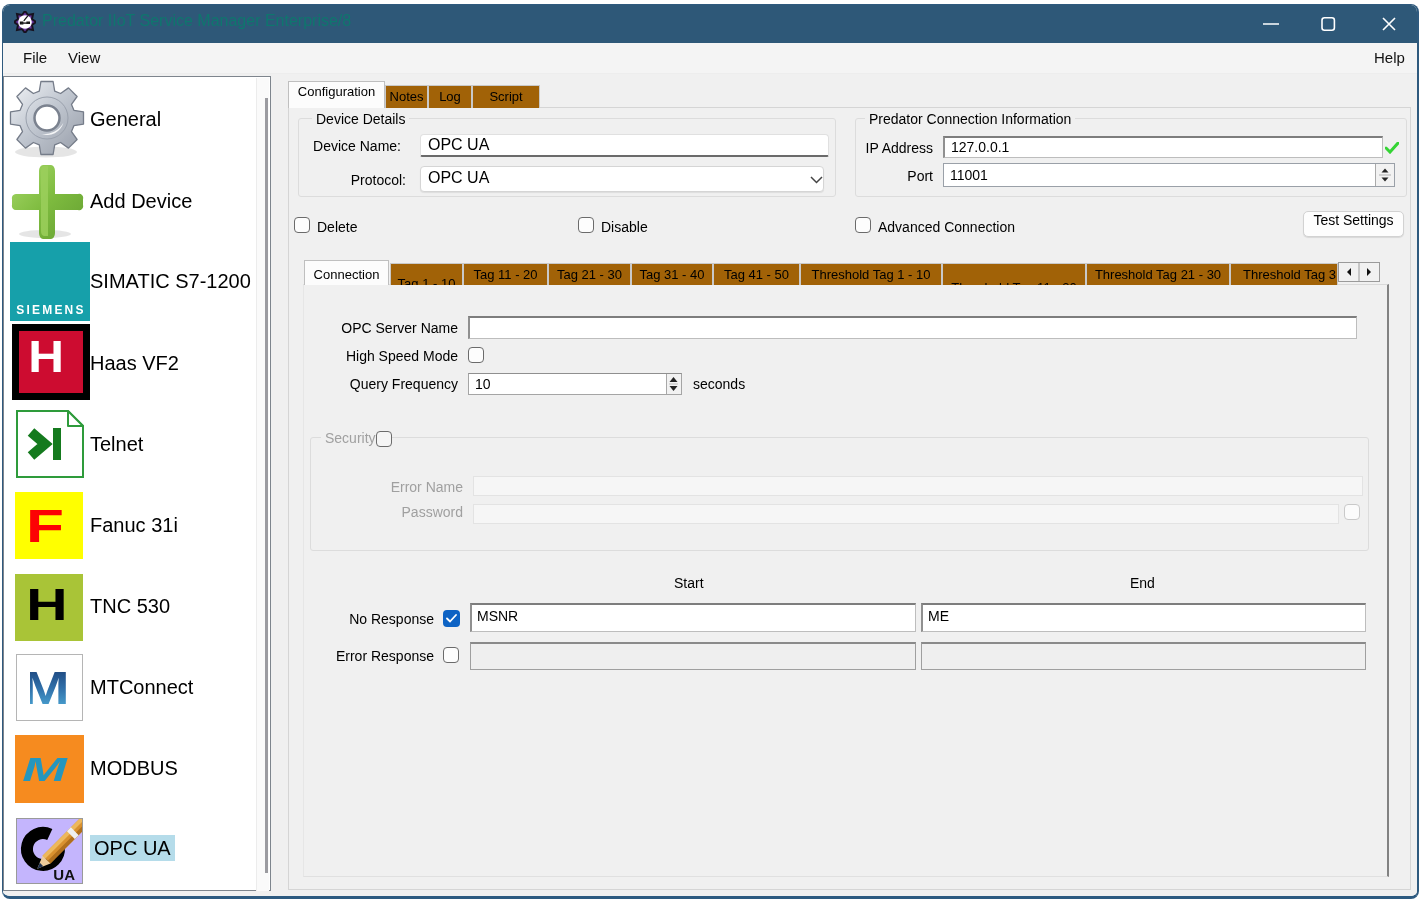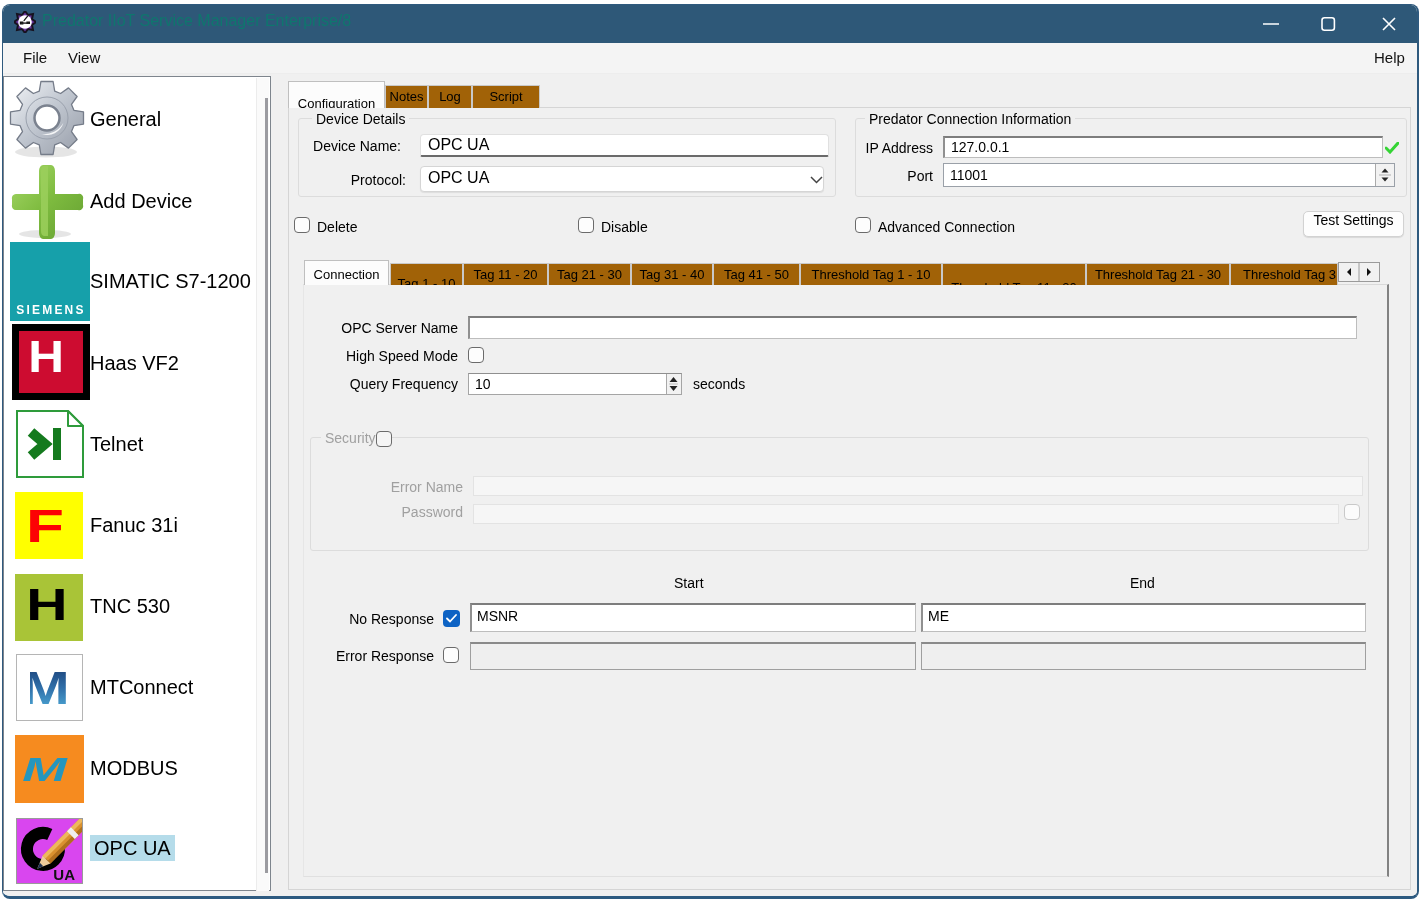--- a/index.html
+++ b/index.html
@@ -169,21 +169,21 @@
     <div class="sideitem" style="top:650px;">
       <div class="abs" style="left:11px;top:8px;width:69px;height:68px;background:#f68b1f;">
         <svg class="abs" style="left:0;top:0;" width="69" height="68" viewBox="0 0 69 68">
               <text x="10" y="46" font-size="33" font-weight="bold" font-style="italic" fill="#2596be" transform="translate(-9,0) scale(1.62,1)" font-family="Liberation Sans">M</text>
             </svg>
       </div>
       <div class="sidelabel" style="top:30px;">MODBUS</div>
     </div>
 
     <div class="sideitem" style="top:731px;">
-      <div class="abs" style="left:12px;top:10px;width:67px;height:66px;background:#d946ef;border:1px solid #9a9a9a;">
+      <div class="abs" style="left:12px;top:10px;width:67px;height:66px;background:#c4b5fd;border:1px solid #9a9a9a;">
         <svg class="abs" style="left:0;top:0;" width="65" height="64" viewBox="0 0 65 64">
           <path d="M 32.8 15.5 A 16 16 0 1 0 41.9 28.6" fill="none" stroke="#000" stroke-width="12"></path>
           <g transform="translate(62,8) rotate(45)">
             <rect x="-5.5" y="-10" width="11" height="56" fill="#d9912f"></rect>
             <rect x="-5.5" y="-10" width="4" height="56" fill="#edb85c"></rect>
             <rect x="1.8" y="-10" width="3.7" height="56" fill="#b06f1d"></rect>
             <rect x="-5.5" y="6" width="11" height="5.5" fill="#efefef"></rect>
             <path d="M-5.5 46 L5.5 46 L0 59 Z" fill="#edcb9a"></path>
             <path d="M-2.4 53 L2.4 53 L0 59 Z" fill="#1d3050"></path>
           </g>
@@ -191,21 +191,21 @@
         </svg>
       </div>
       <div class="sidelabel" style="top:29px;"><span style="background:#b5dcea;padding:2px 4px;">OPC UA</span></div>
     </div>
     <div id="sb-scroll">
           <div id="sb-thumb"></div>
         </div>
   </div>
 
   <div id="tabs-outer">
-    <div class="tab-sel" style="left:287px;top:80px;width:97px;height:27px;padding-top:14px;">Configuration</div>
+    <div class="tab-sel" style="left:287px;top:80px;width:97px;height:27px;padding-top:2px;">Configuration</div>
     <div class="tab-un" style="left:384px;top:84px;width:43px;height:23px;padding-top:3px;">Notes</div>
     <div class="tab-un" style="left:427px;top:84px;width:44px;height:23px;padding-top:3px;">Log</div>
     <div class="tab-un" style="left:471px;top:84px;width:68px;height:23px;padding-top:3px;">Script</div>
   </div>
   <div id="outer-page"></div>
   <div id="content">
 
     <div class="groupbox" style="left:297px;top:117px;width:538px;height:79px;">
       <div class="gb-label" style="left:13px;">Device Details</div>
     </div>

